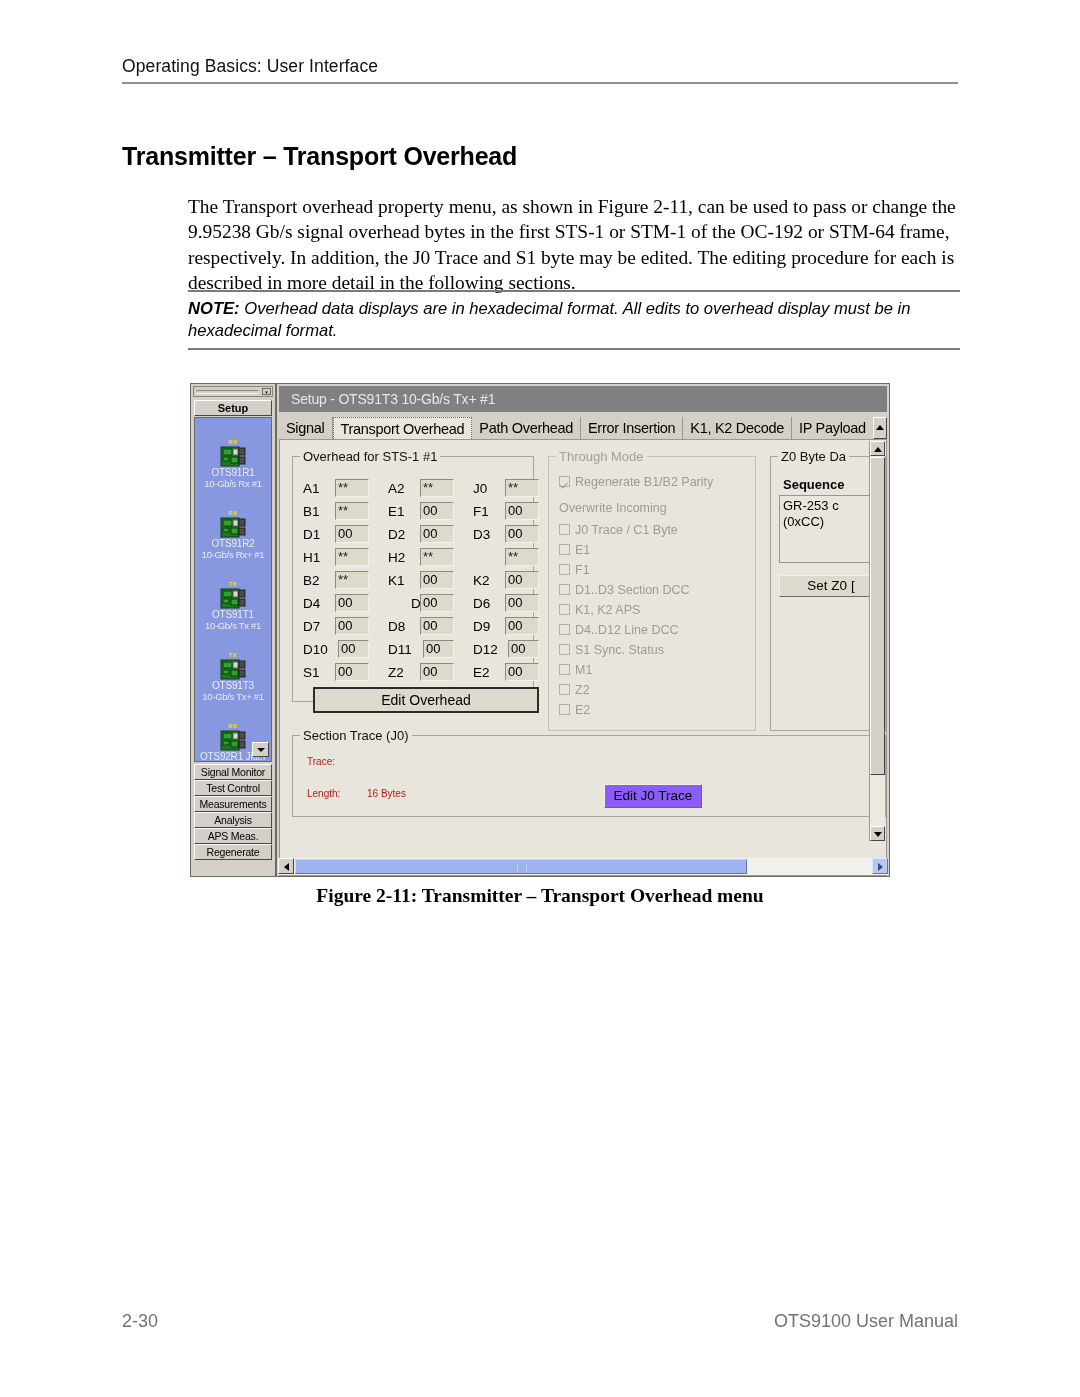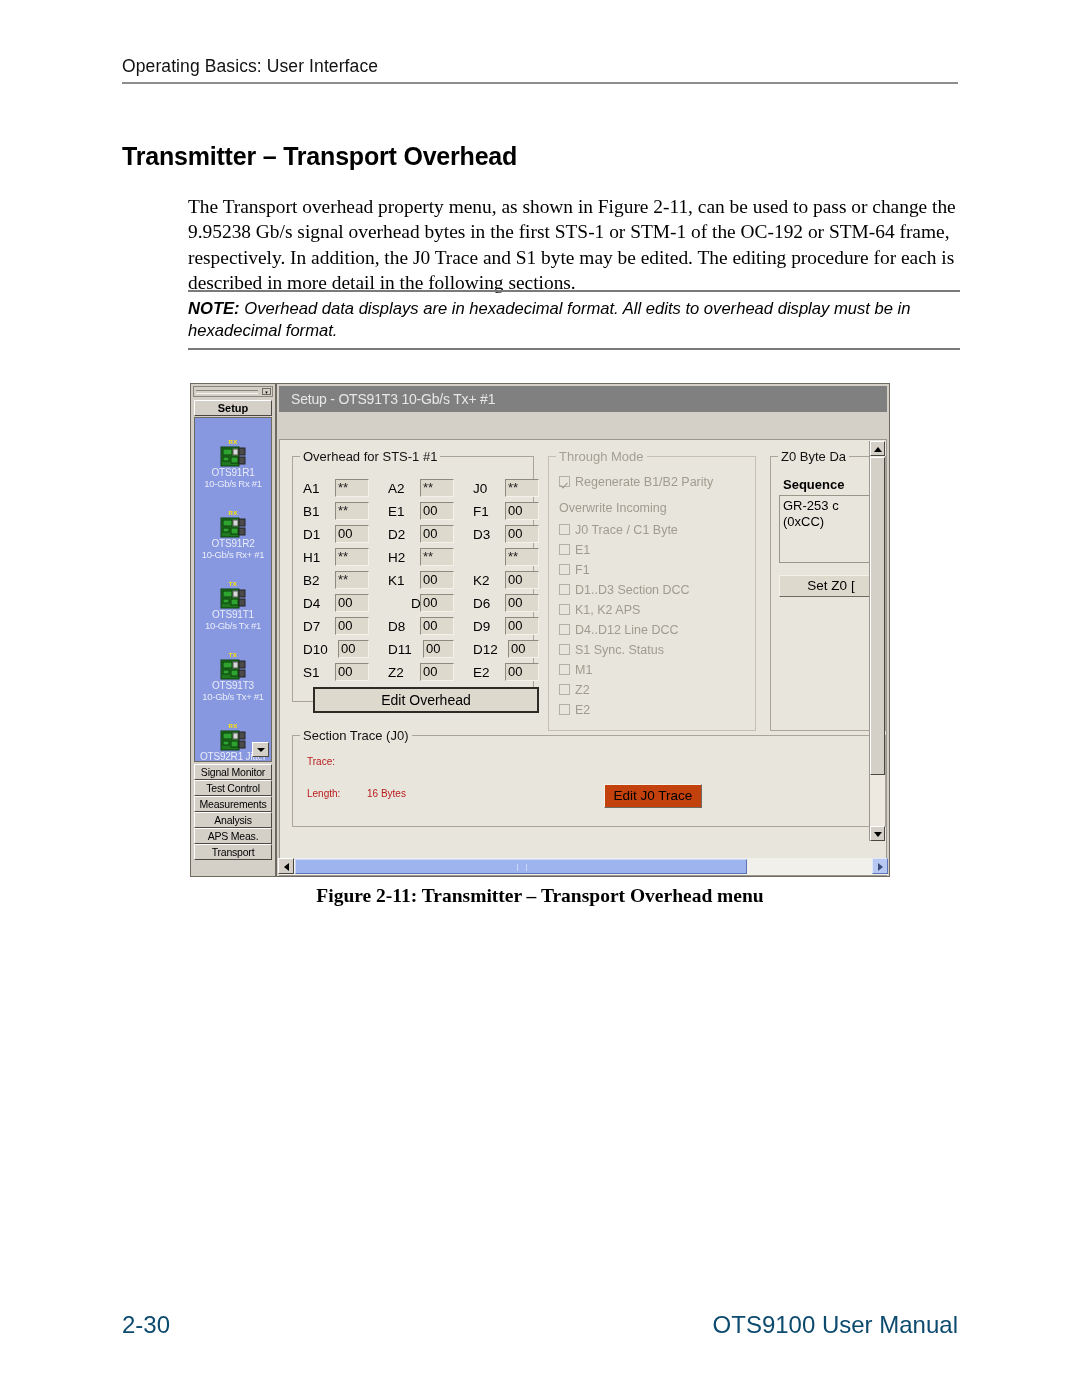--- a/index.html
+++ b/index.html
@@ -412,21 +412,21 @@
     border: 1px solid #f4f1e9;
     border-right-color: #6e6a62;
     border-bottom-color: #6e6a62;
     box-sizing: border-box;
     font-size: 13.5px;
     line-height: 20px;
     text-align: center;
   }
 
   
-  #trace-group { left: 12px; top: 295px; width: 594px; height: 92px; text-decoration: underline; }
+  #trace-group { left: 12px; top: 295px; width: 594px; height: 82px; text-decoration: underline; }
   .trace-label {
     position: absolute;
     font-size: 10px;
     color: #b91c1c;
     font-weight: normal;
   }
   .trace-input {
     position: absolute;
     left: 72px; top: 18px;
     width: 516px; height: 20px;
@@ -438,21 +438,21 @@
     box-sizing: border-box;
     font-family: "Liberation Mono", monospace;
     font-size: 12px;
     line-height: 18px;
     padding-left: 3px;
   }
   .edit-j0-btn {
     position: absolute;
     left: 311px; top: 48px;
     width: 98px; height: 24px;
-    background: #c2410c;
+    background: #8b5cf6;
     border: 1px solid #f4f1e9;
     border-right-color: #6e6a62;
     border-bottom-color: #6e6a62;
     box-sizing: border-box;
     font-size: 13.5px;
     line-height: 22px;
     text-align: center;
   }
 
   
@@ -553,22 +553,22 @@
     font-size: 19.5px;
     color: #000;
   }
 
   
   .footer {
     position: absolute;
     left: 122px; top: 1311px;
     width: 836px;
     font-family: "Liberation Sans", sans-serif;
-    font-size: 24px;
-    color: #0c4a6e;
+    font-size: 18px;
+    color: #737373;
   }
   .footer .left { float: left; }
   .footer .right { float: right; }
 </style>
 </head>
 <body>
 
 <div class="page-header">
   <div class="running-head">Operating Basics: User Interface</div>
   <div class="rule"></div>
@@ -680,30 +680,42 @@
                 <rect x="19" y="12" width="6" height="7" fill="#4a4a4a" stroke="#222"></rect>
               </svg></div>
           </div>
         </div>
 
       <div class="menu-btn" style="top:380px">Signal Monitor</div>
       <div class="menu-btn" style="top:396px">Test Control</div>
       <div class="menu-btn" style="top:412px">Measurements</div>
       <div class="menu-btn" style="top:428px">Analysis</div>
       <div class="menu-btn" style="top:444px">APS Meas.</div>
-      <div class="menu-btn" style="top:460px">Transport</div>
+      <div class="menu-btn" style="top:460px">Regenerate</div>
     <div class="dev-dropdown" style="position: absolute; right: 6px; top: 358px;">
           <i></i>
         </div>
       </div>
 
     <div class="dialog">
 
       <div class="titlebar">Setup - OTS91T3 10-Gb/s Tx+ #1</div>
 
+      <div class="tabstrip" id="tabstrip">
+        <div class="tab">Signal</div>
+          <div class="tab active">Transport Overhead</div>
+          <div class="tab">Path Overhead</div>
+          <div class="tab">Error Insertion</div>
+          <div class="tab">K1, K2 Decode</div>
+          <div class="tab">IP Payload</div>
+          <div class="tab">IP Erro</div>
+          <div class="tab-scroll">
+            <i></i>
+          </div>
+      </div>
 
       <div class="client">
 
         <div class="group" id="overhead-group">
           <div class="group-title">Overhead for STS-1 #1</div>
           <div id="overhead-grid">
               <div class="oh-label" style="left: 10px; top: 25px;">A1</div>
               <div class="oh-field masked" style="left: 42px; top: 22px;">**</div>
               <div class="oh-label" style="left: 95px; top: 25px;">A2</div>
               <div class="oh-field masked" style="left: 127px; top: 22px;">**</div>

